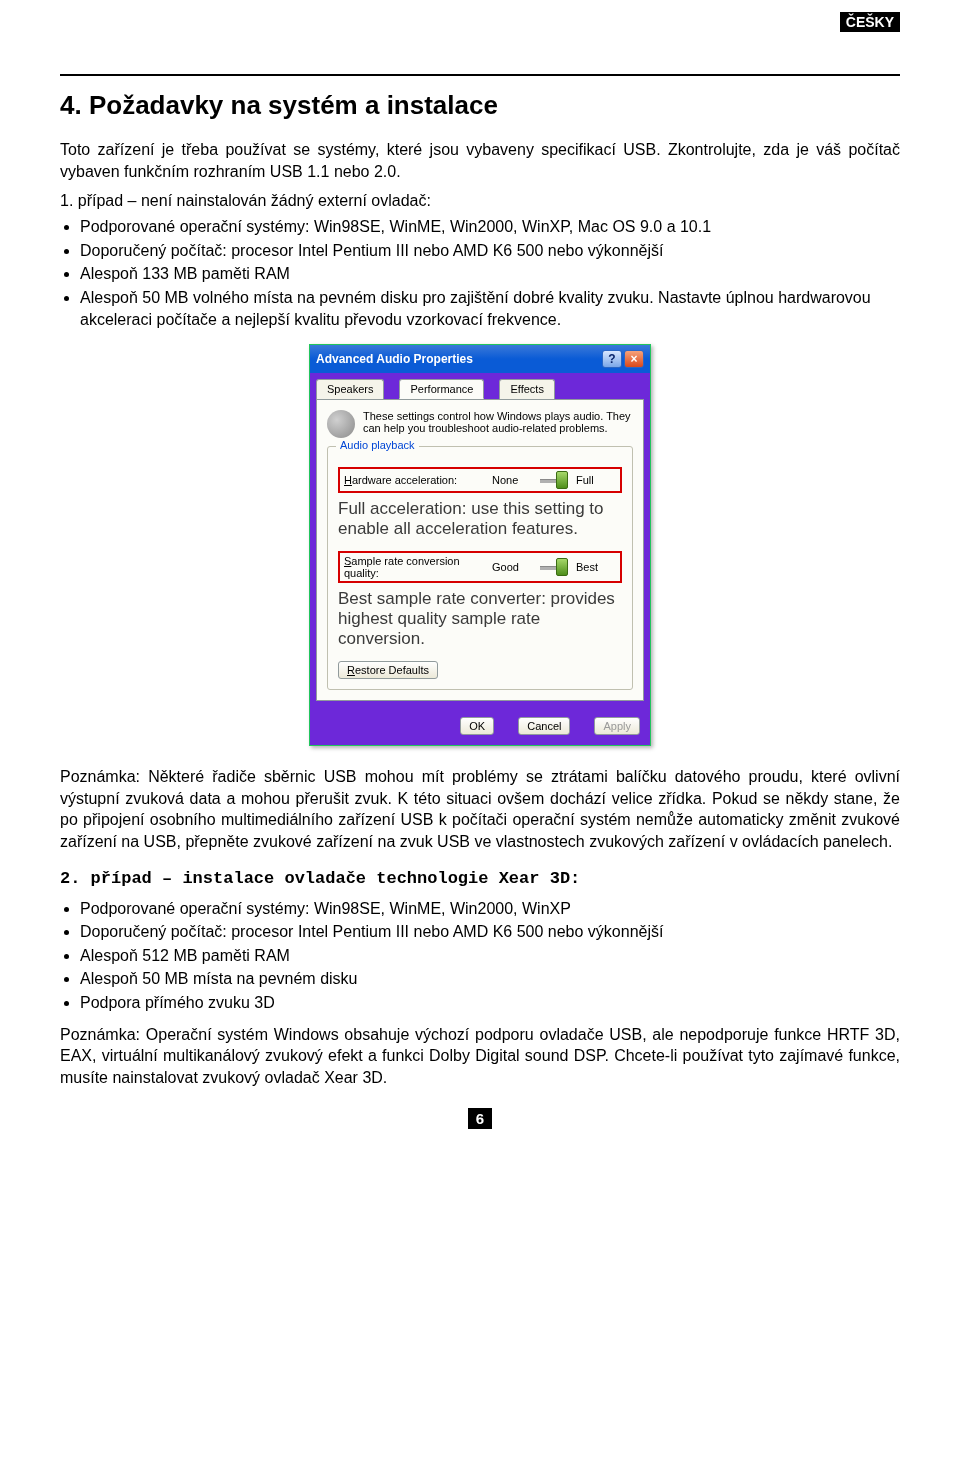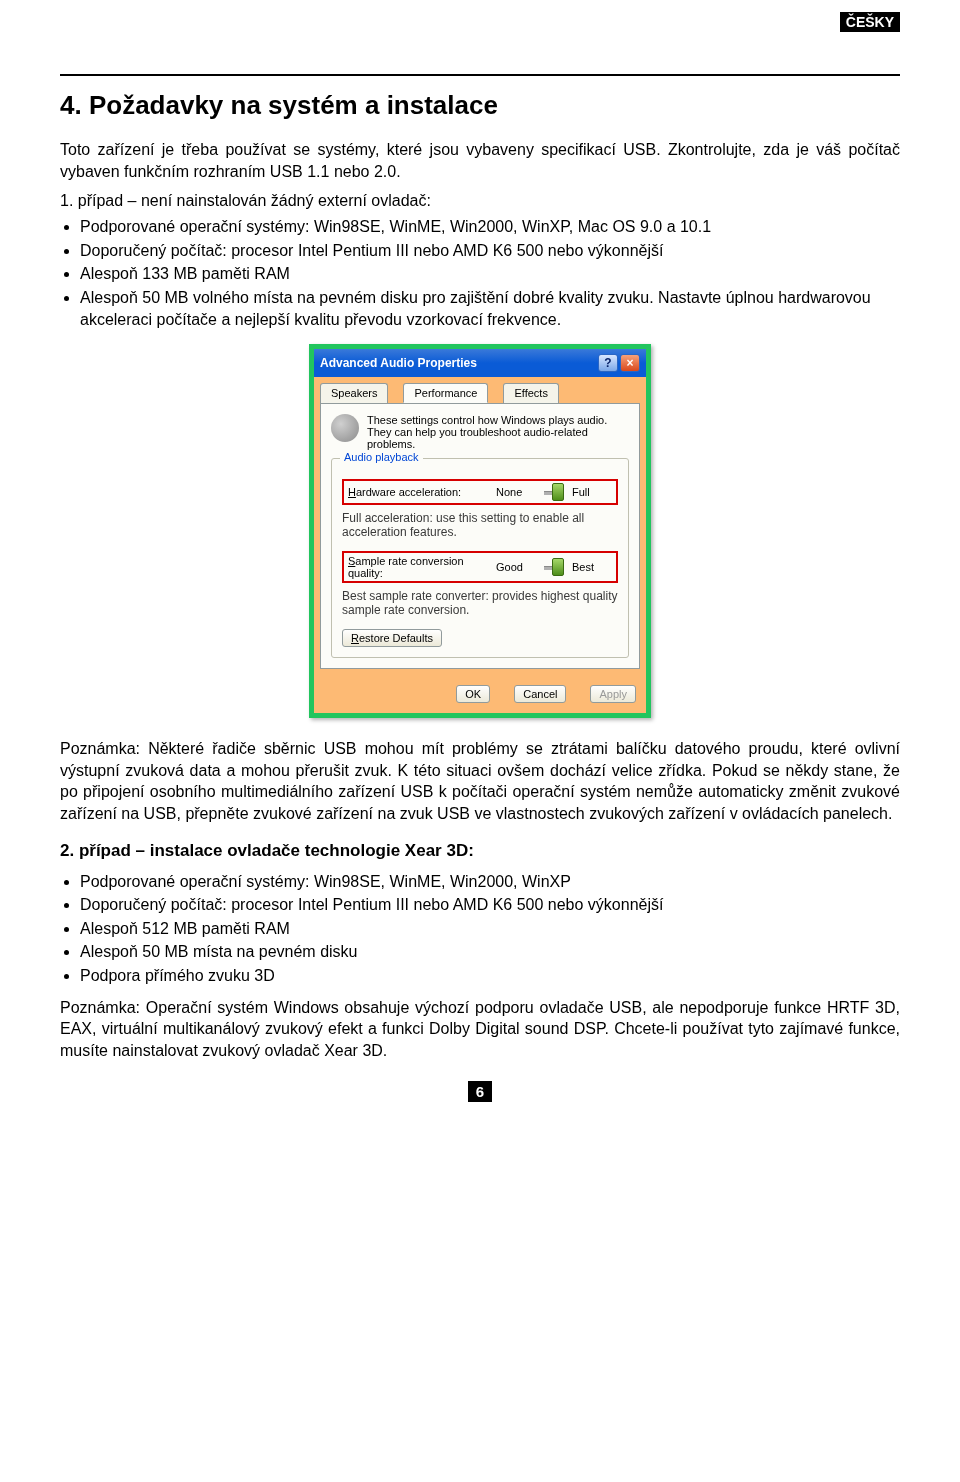--- a/index.html
+++ b/index.html
@@ -56,35 +56,36 @@
   p.note {
     font-size: 16px;
     line-height: 1.35;
     text-align: justify;
     margin: 10px 0;
   }
   .case2-title {
     font-size: 17px;
     font-weight: bold;
     margin: 16px 0 10px 0;
+    font-family: Liberation Mono, monospace;
   }
 
   
   .dialog-wrap {
     display: flex;
     justify-content: center;
     margin: 14px 0 20px 0;
   }
   .dialog {
     width: 342px;
-    border: 5px solid #22c55e;
+    border: 1px solid #22c55e;
     font-family: Tahoma, Arial, sans-serif;
     font-size: 11px;
     color: #000;
-    background: #fdba74;
+    background: #6d28d9;
     box-shadow: 2px 2px 4px rgba(0,0,0,0.3);
   }
   .titlebar {
     background: linear-gradient(to bottom, #3a79d9, #0a5bd6 50%, #0a5bd6);
     color: #fff;
     padding: 5px 6px;
     display: flex;
     align-items: center;
     justify-content: space-between;
     font-weight: bold;
@@ -173,21 +174,21 @@
   }
   .slider-thumb {
     position:absolute;
     top:0;
     width:12px;height:18px;
     background:linear-gradient(to bottom,#a6d86a,#4e8e1a);
     border:1px solid #3a6b12;
     border-radius:2px;
   }
   .hint {
-    font-size:12px;
+    font-size:17px;
     color:#3a3a3a;
     margin: 6px 0 12px 0;
   }
   .dlg-btn {
     border:1px solid #919b9c;
     background: linear-gradient(to bottom,#fff,#ece9d8);
     padding:2px 8px;
     border-radius:3px;
     font-size:11px;
     font-family:Tahoma, Arial, sans-serif;

